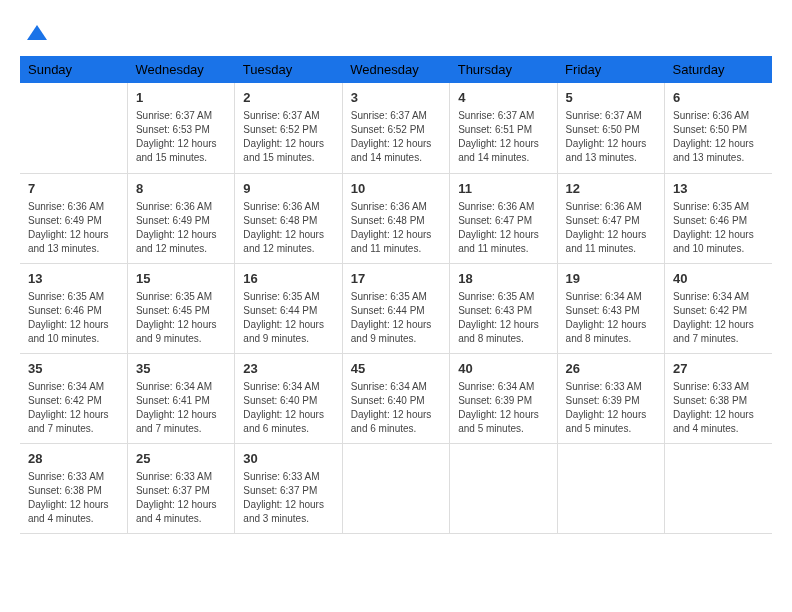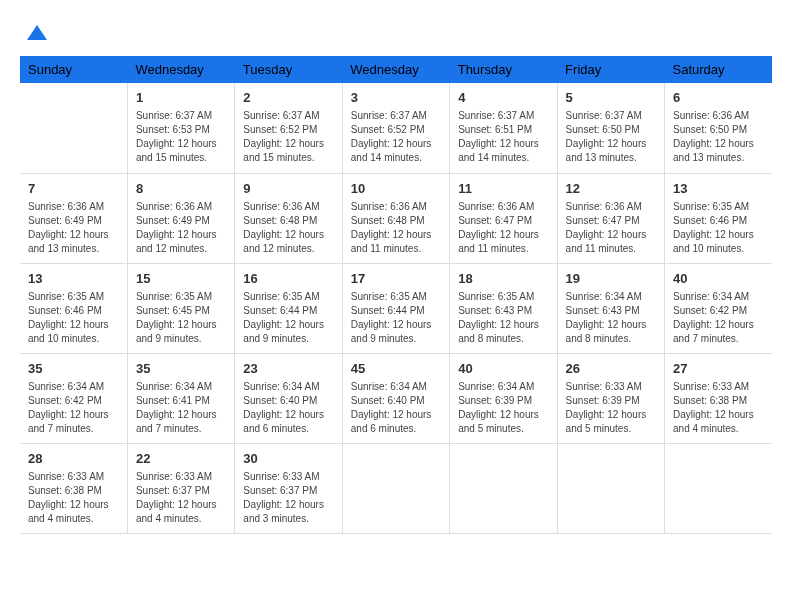--- a/index.html
+++ b/index.html
@@ -317,21 +317,21 @@
       </tr>
       <tr class="week-row">
         <td>
           <span class="day-number">28</span>
           <div class="day-info" style="white-space: pre-line;">Sunrise: 6:33 AM
 Sunset: 6:38 PM
 Daylight: 12 hours
 and 4 minutes.</div>
         </td>
         <td>
-          <span class="day-number">22</span>
+          <span class="day-number">25</span>
           <div class="day-info" style="white-space: pre-line;">Sunrise: 6:33 AM
 Sunset: 6:37 PM
 Daylight: 12 hours
 and 4 minutes.</div>
         </td>
         <td>
           <span class="day-number">30</span>
           <div class="day-info" style="white-space: pre-line;">Sunrise: 6:33 AM
 Sunset: 6:37 PM
 Daylight: 12 hours

